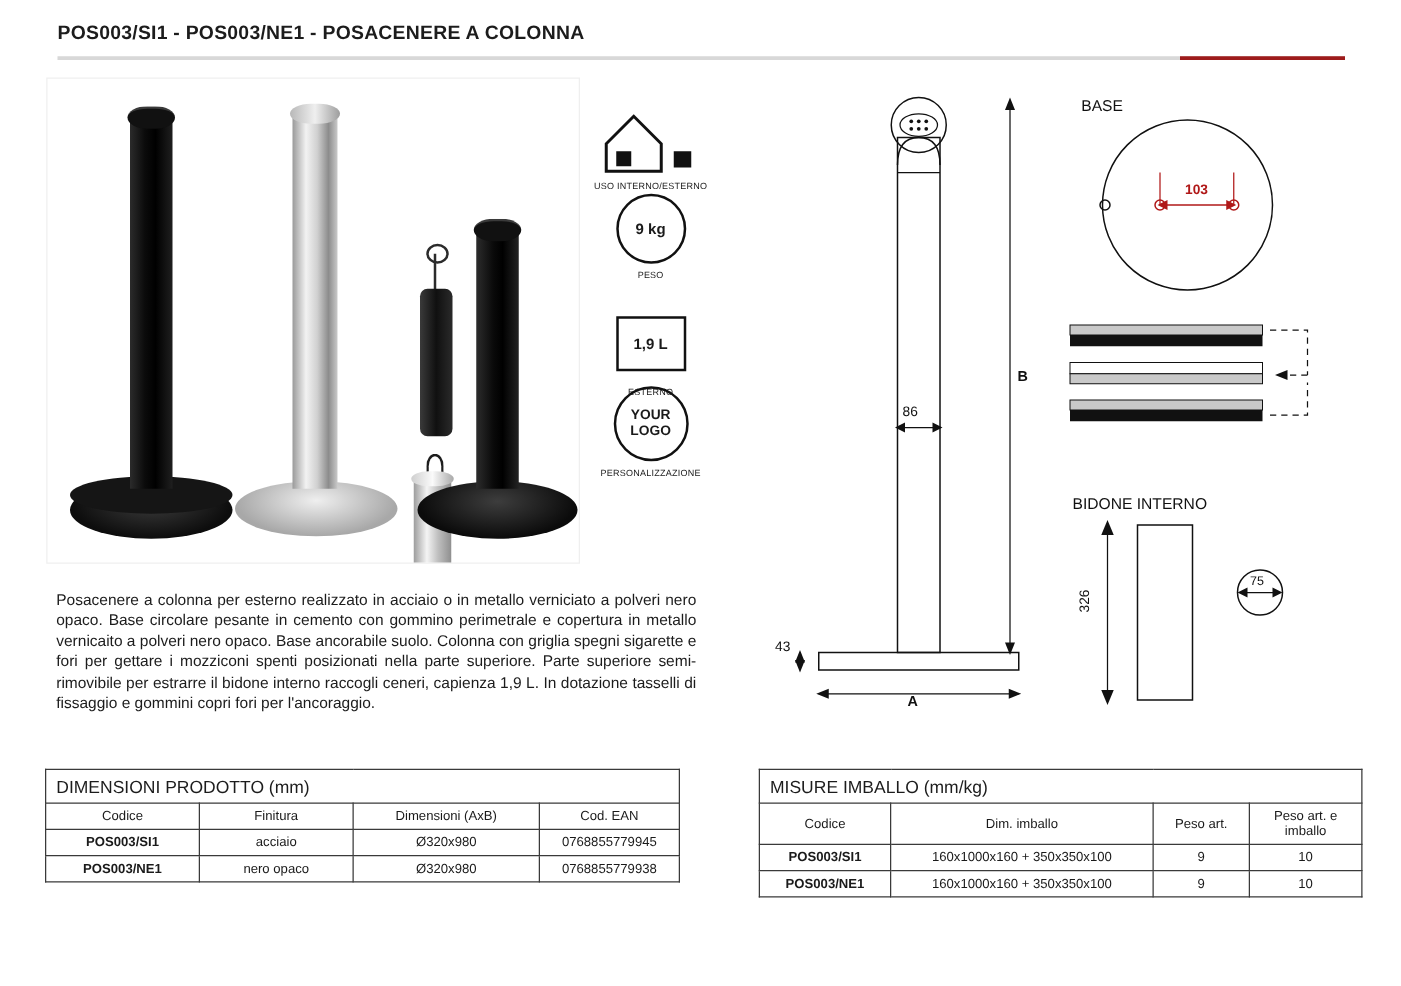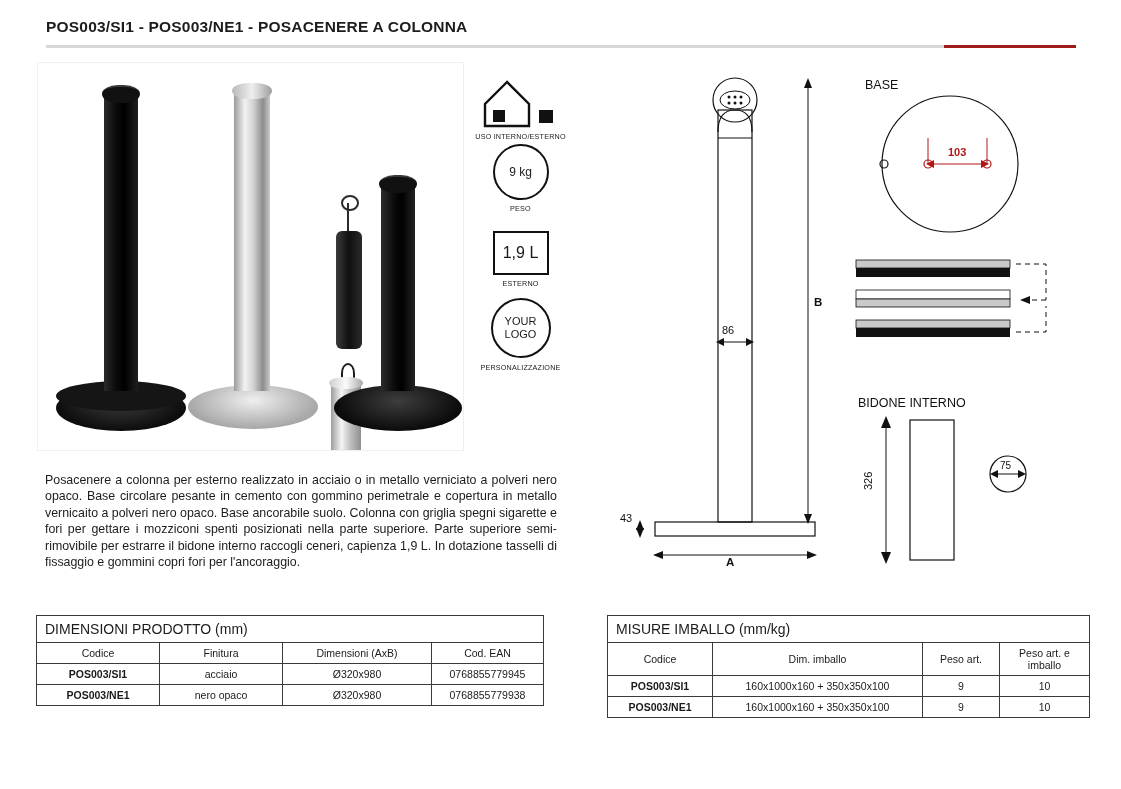--- a/index.html
+++ b/index.html
@@ -45,31 +45,31 @@
 
   
   .col3-body{position:absolute;left:343px;top:118px;width:34px;height:210px;background:linear-gradient(90deg,#2c2c2c,#0a0a0a 40%,#000 62%,#232323);border-radius:4px 4px 0 0;}
   .col3-top{position:absolute;left:341px;top:112px;width:38px;height:16px;background:#111;border-radius:50%/60%;border-top:2px solid #3a3a3a;}
   .col3-base{position:absolute;left:296px;top:322px;width:128px;height:46px;background:radial-gradient(ellipse at 50% 35%,#3d3d3d,#0b0b0b 70%);border-radius:50%;}
   .bag{position:absolute;left:298px;top:168px;width:26px;height:118px;background:linear-gradient(90deg,#3a3a3a,#101010 50%,#2a2a2a);border-radius:6px;}
   .bag-chain{position:absolute;left:309px;top:140px;width:2px;height:30px;background:#2b2b2b;}
   .bag-ring{position:absolute;left:303px;top:132px;width:14px;height:12px;border:2px solid #2b2b2b;border-radius:50%;}
 
   
-  .picto{position:absolute;left:463px;top:62px;width:115px;height:390px;}
+  .picto{position:absolute;left:463px;top:73px;width:115px;height:390px;}
   .pic-cap{font-size:7.2px;letter-spacing:.2px;text-align:center;color:#1a1a1a;}
   .badge-circle{
     width:52px;height:52px;border-radius:50%;border:2.2px solid #111;
     display:flex;flex-direction:column;align-items:center;justify-content:center;
-    font-weight:normal;font-size:12px;margin:0 auto;
+    font-weight:bold;font-size:12px;margin:0 auto;
   }
   .badge-rect{
     width:52px;height:40px;border:2.2px solid #111;
     display:flex;align-items:center;justify-content:center;
-    font-weight:normal;font-size:16px;margin:1px auto;
+    font-weight:bold;font-size:12px;margin:12px auto;
   }
 
   
   .desc{
     position:absolute;left:45px;top:472px;width:512px;
     font-size:12.4px;line-height:16.4px;text-align:justify;color:#1c1c1c;
   }
 
   
   table{border-collapse:collapse;}

